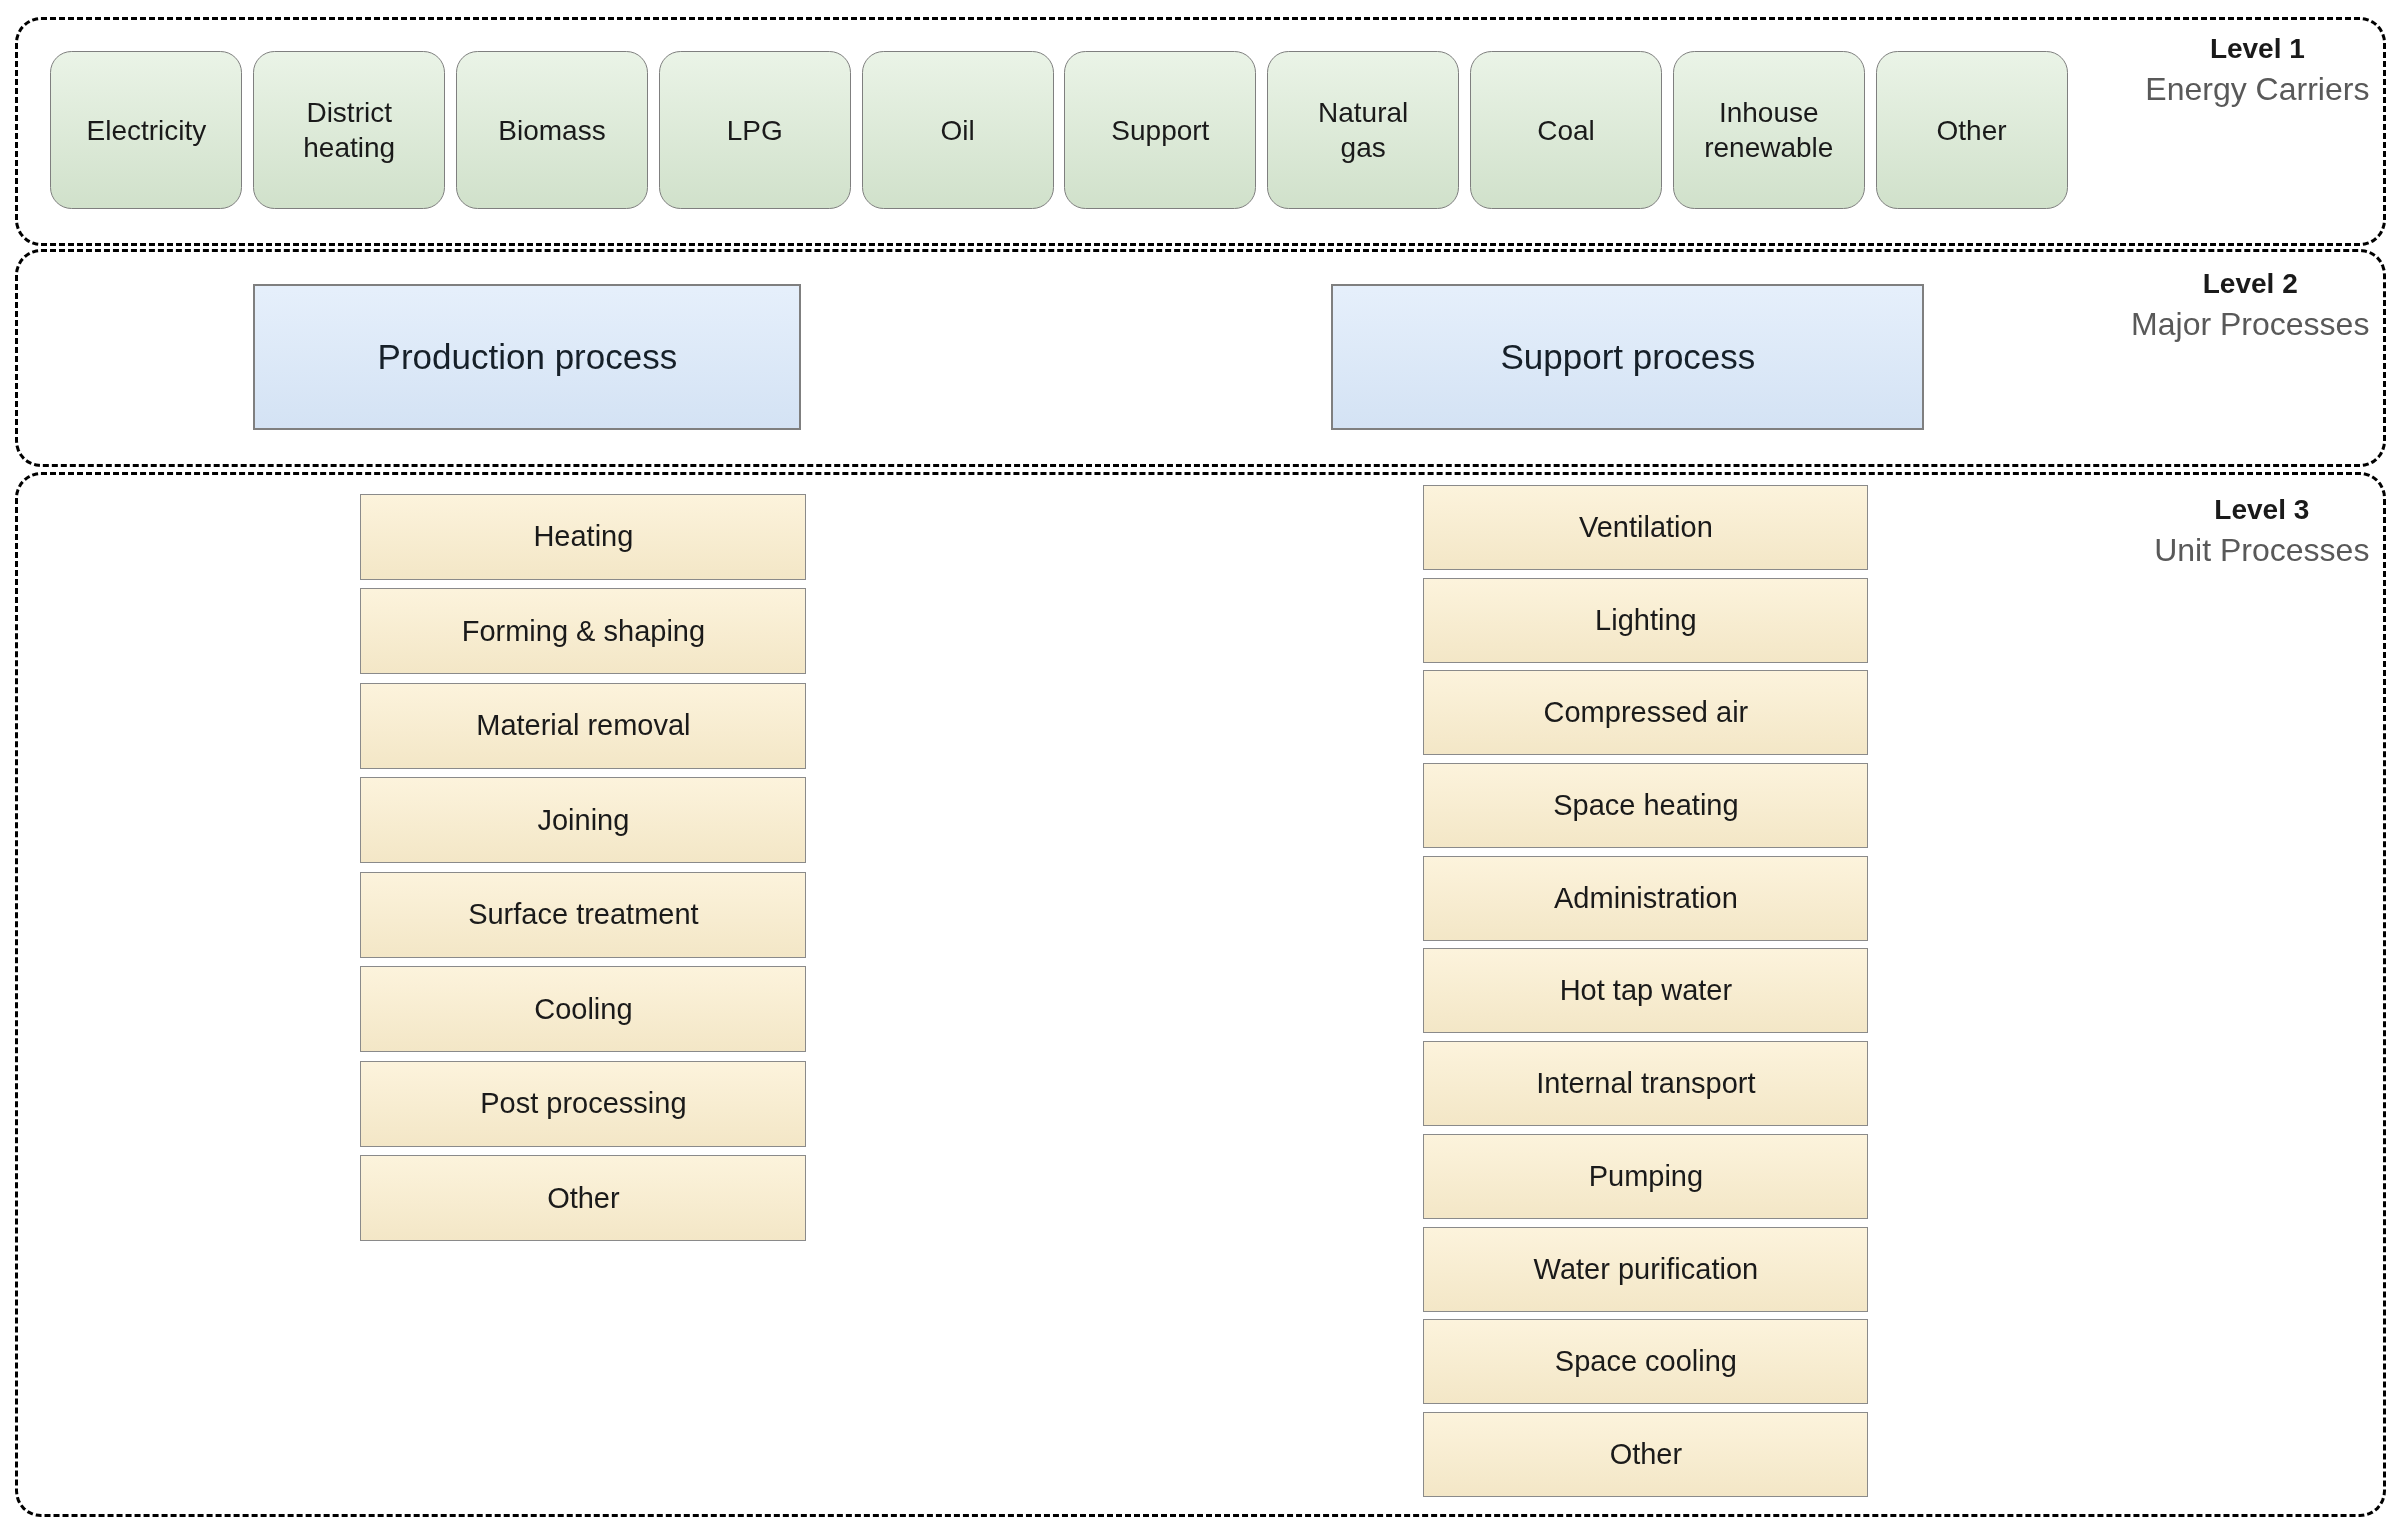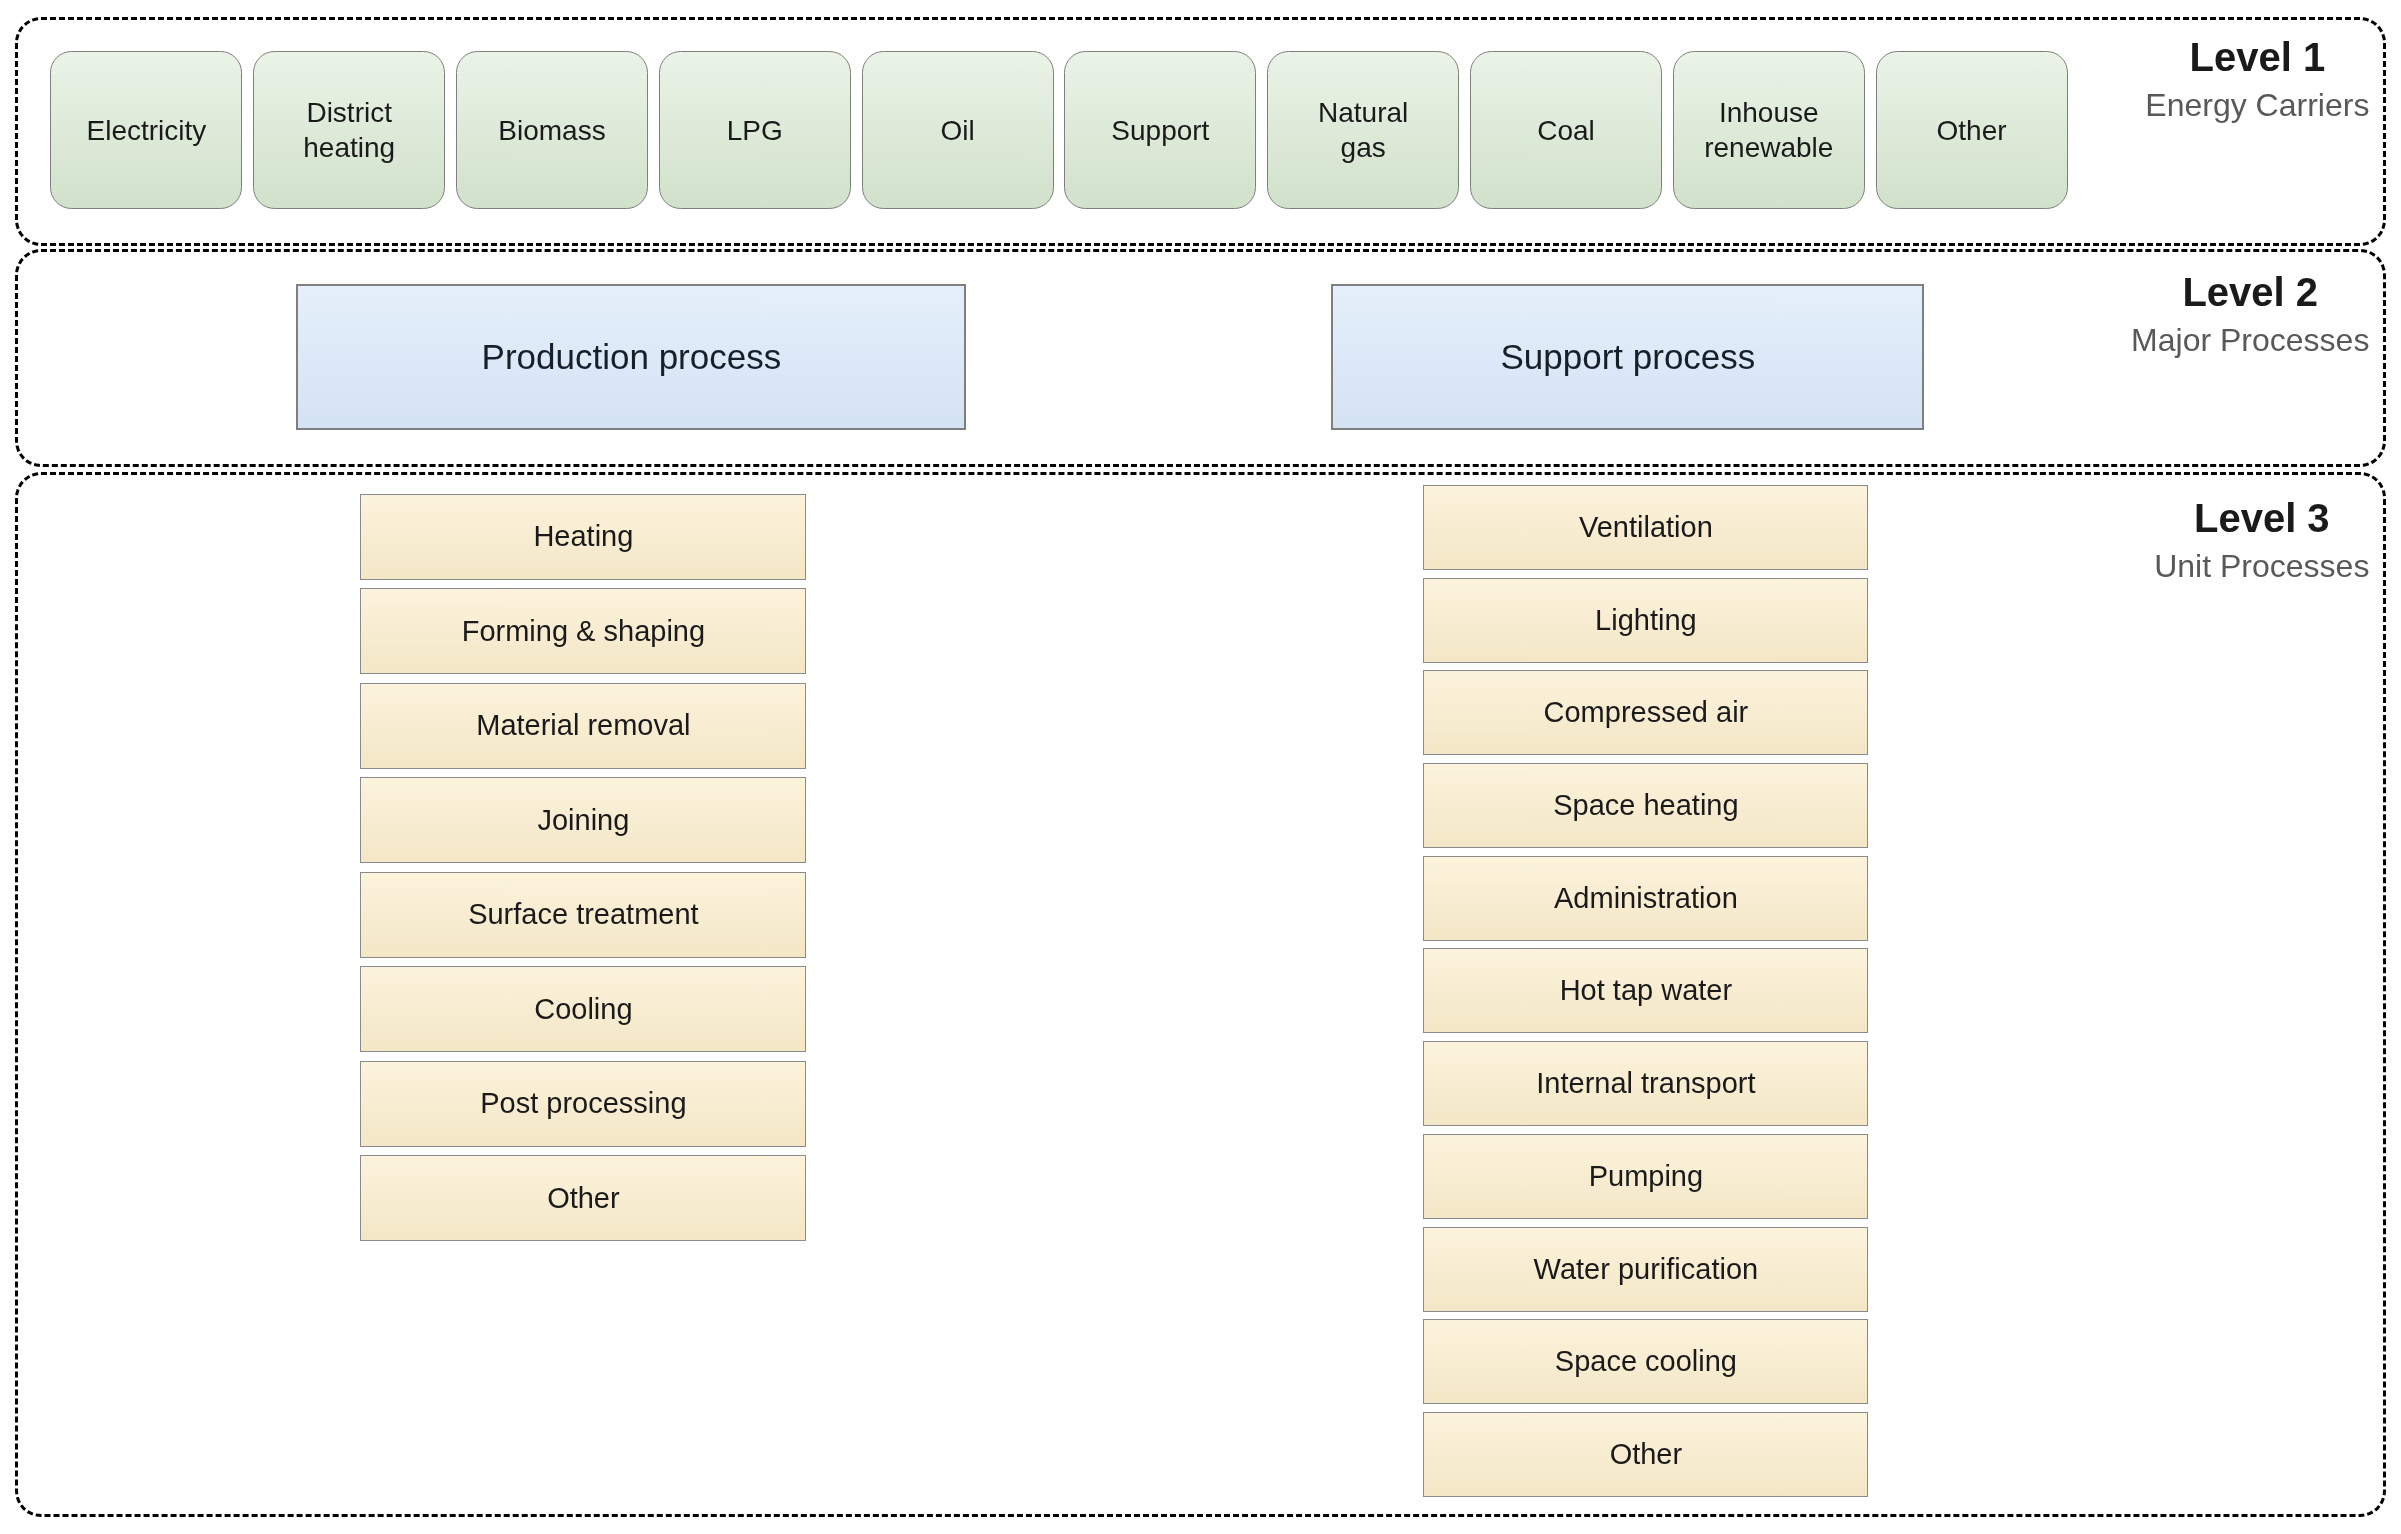--- a/index.html
+++ b/index.html
@@ -37,21 +37,21 @@
   .band-label {
     position: absolute;
     right: 14px;
     text-align: center;
     line-height: 1.32;
     white-space: nowrap;
   }
   .band-level1 .band-label { top: 10.8px; }
   .band-level2 .band-label { top: 14px; }
   .band-level3 .band-label { top: 17px; }
-  .band-title    { font-size: 40px; font-weight: bold; color: var(--text-color); }
+  .band-title    { font-size: 28px; font-weight: bold; color: var(--text-color); }
   .band-subtitle { font-size: 32px; color: var(--subtitle-color); }
 
   .carriers-row {
     position: absolute;
     left: 32px; top: 31px;
     display: flex;
     gap: 10.8px;
   }
   .carrier-box {
     width: 192px; height: 158px;
@@ -69,21 +69,21 @@
   .process-box {
     position: absolute;
     top: 32px; height: 146px;
     background-color: var(--process-fill);
     background-image: linear-gradient(180deg, rgba(255,255,255,0.35), rgba(0,0,0,0.02));
     border: 2.3px solid var(--box-border);
     display: flex; align-items: center; justify-content: center;
     font-size: 35px;
     color: var(--process-text);
   }
-  .process-box-production { left: 235px;  width: 670px; margin-left: 43px; }
+  .process-box-production { left: 235px;  width: 548px; }
   .process-box-support    { left: 1313px; width: 593px; }
 
   .unit-col { position: absolute; display: block; }
   .unit-col-production { left: 342px;  top: 18.5px; width: 446px; }
   .unit-col-support    { left: 1405px; top: 10px; width: 445px; }
 
   .unit-box {
     background-color: var(--unit-fill);
     background-image: linear-gradient(180deg, rgba(255,255,255,0.30), rgba(0,0,0,0.03));
     border: 1.5px solid #8a8a8a;

